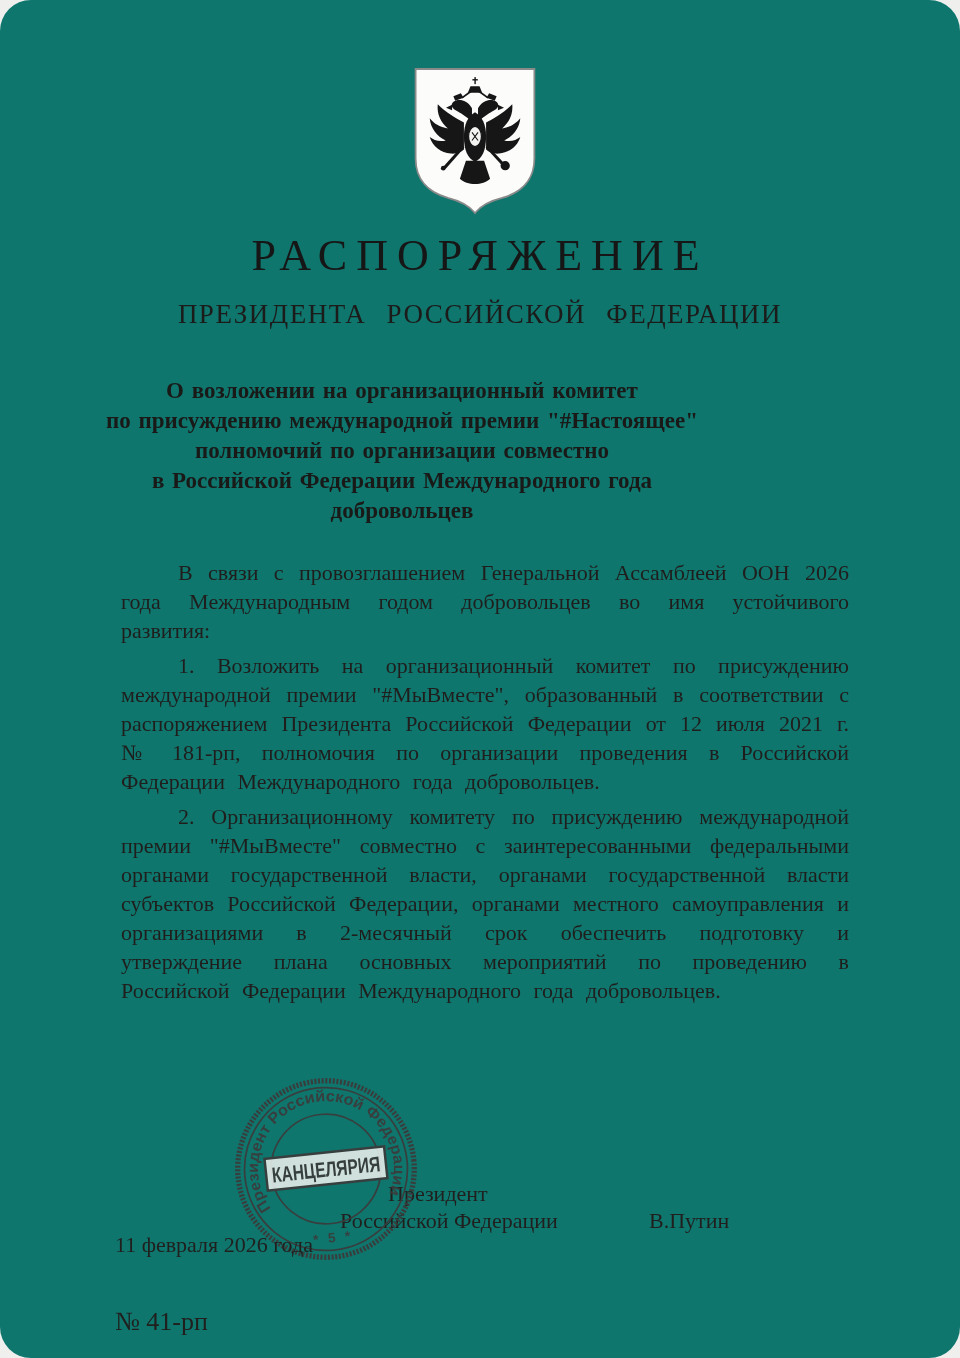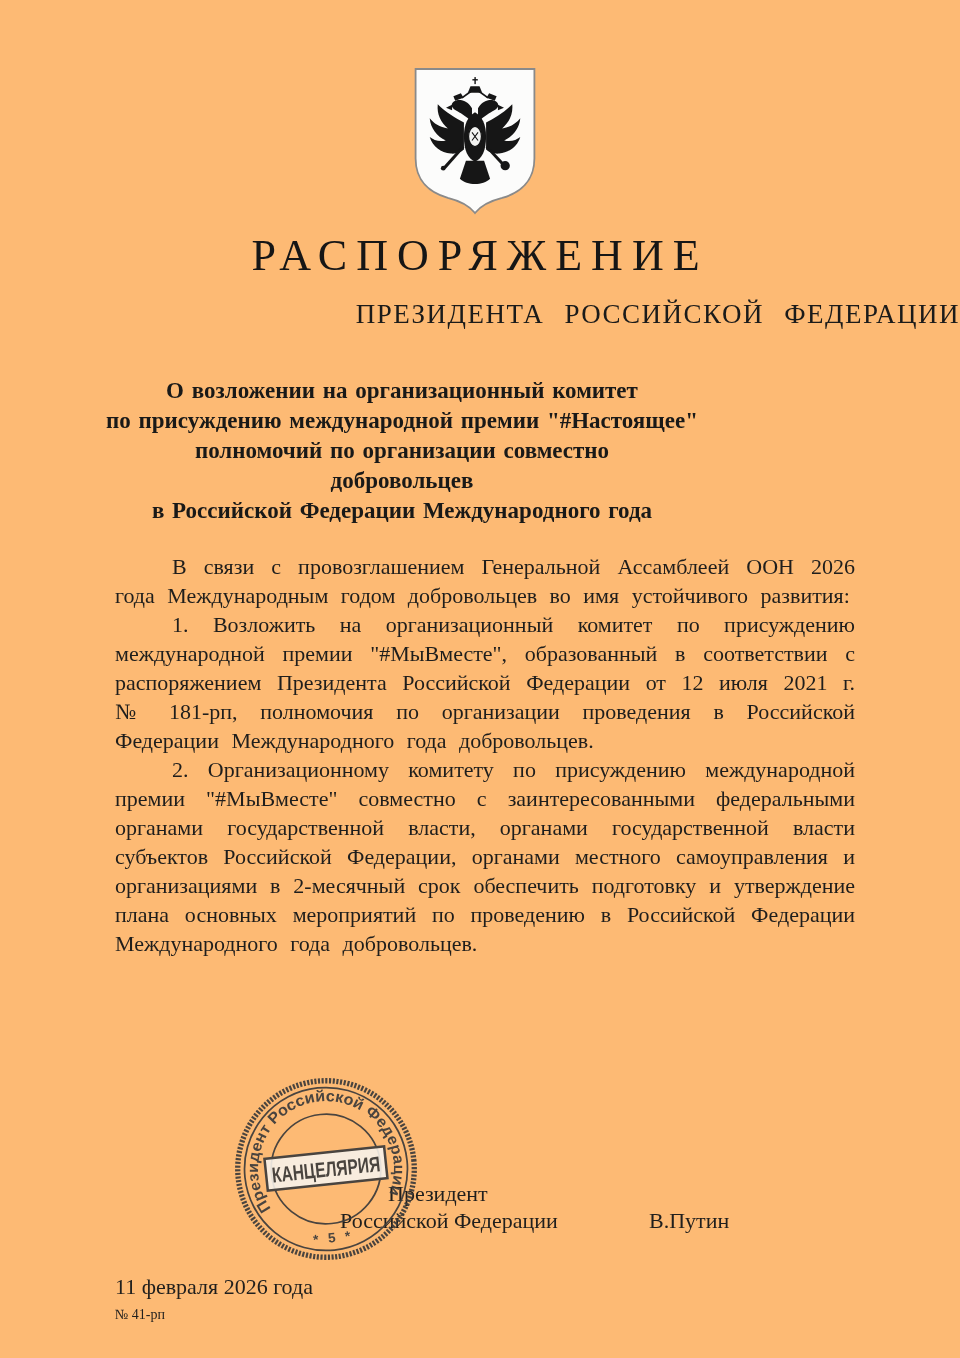--- a/index.html
+++ b/index.html
@@ -5,63 +5,64 @@
   html,body{margin:0;padding:0;}
   body{
     width:960px;height:1358px;
     background:#efefed;
     font-family:"Liberation Serif","DejaVu Serif",serif;
     position:relative;
     overflow:hidden;
   }
   .page{
     position:absolute;inset:0;
-    background:#fdba74;
+    background:#0f766e;
     color:#1e1d1b;
+    border-radius:31px;
   }
   .emblem{
     position:absolute;left:409px;top:66px;width:132px;height:149px;
   }
   .emblem svg{width:100%;height:100%;}
   .doc-title{
     position:absolute;left:0;top:230px;width:960px;
     text-align:center;
     font-size:44px;font-weight:400;color:#161616;
     letter-spacing:9px;
     margin:0;
   }
   .doc-subtitle{
     position:absolute;left:0;top:299px;width:960px;
-    text-align:right;
+    text-align:center;
     font-size:27px;font-weight:400;color:#1b1b1a;
     letter-spacing:1.5px;word-spacing:12px;
     margin:0;
   }
   .subject{
     position:absolute;left:0;top:376px;width:804px;
     text-align:center;
     font-size:23px;font-weight:700;color:#191918;
     line-height:30px;word-spacing:2px;
   }
   .body-text{
     position:absolute;left:115px;top:552px;width:740px;
     font-size:22px;line-height:29px;color:#1f1e1c;
     word-spacing:7px;
   }
   .body-text p{
-    margin:0;
+    margin:6px;
     text-align:justify;
     text-align-last:left;
     text-indent:57px;
   }
   .sig-line1{position:absolute;left:388px;top:1181px;font-size:22px;color:#201f1d;}
   .sig-line2{position:absolute;left:340px;top:1208px;font-size:22px;color:#201f1d;}
   .sig-name{position:absolute;left:625px;top:1208px;font-size:22px;color:#201f1d;margin-left:24px;}
-  .footer-date{position:absolute;left:115px;top:1274px;font-size:22px;color:#201f1d;}
-  .footer-number{position:absolute;left:115px;top:1307px;font-size:14px;color:#201f1d;}
+  .footer-date{position:absolute;left:115px;top:1232px;font-size:22px;color:#201f1d;}
+  .footer-number{position:absolute;left:115px;top:1307px;font-size:26px;color:#201f1d;}
   .stamp{
     position:absolute;left:229px;top:1072px;width:194px;height:194px;
     transform:rotate(-6deg);
     opacity:0.92;
   }
   .stamp svg{width:100%;height:100%;}
 </style>
 </head>
 <body>
 
@@ -108,22 +109,22 @@
     </svg>
   </div>
 
   <h1 class="doc-title">РАСПОРЯЖЕНИЕ</h1>
   <h2 class="doc-subtitle">ПРЕЗИДЕНТА РОССИЙСКОЙ ФЕДЕРАЦИИ</h2>
 
   <div class="subject">
     <div>О возложении на организационный комитет</div>
     <div>по присуждению международной премии "#Настоящее"</div>
     <div>полномочий по организации совместно</div>
+    <div>в Российской Федерации Международного года</div>
     <div>добровольцев</div>
-    <div>в Российской Федерации Международного года</div>
   </div>
 
   <div class="body-text">
     <p>В связи с провозглашением Генеральной Ассамблеей ООН 2026 года Международным годом добровольцев во имя устойчивого развития:</p>
     <p>1. Возложить на организационный комитет по присуждению международной премии "#МыВместе", образованный в соответствии с распоряжением Президента Российской Федерации от 12 июля 2021 г. № 181-рп, полномочия по организации проведения в Российской Федерации Международного года добровольцев.</p>
     <p>2. Организационному комитету по присуждению международной премии "#МыВместе" совместно с заинтересованными федеральными органами государственной власти, органами государственной власти субъектов Российской Федерации, органами местного самоуправления и организациями в 2-месячный срок обеспечить подготовку и утверждение плана основных мероприятий по проведению в Российской Федерации Международного года добровольцев.</p>
   </div>
 
   <div class="sig-line1">Президент</div>
   <div class="sig-line2">Российской Федерации</div>

